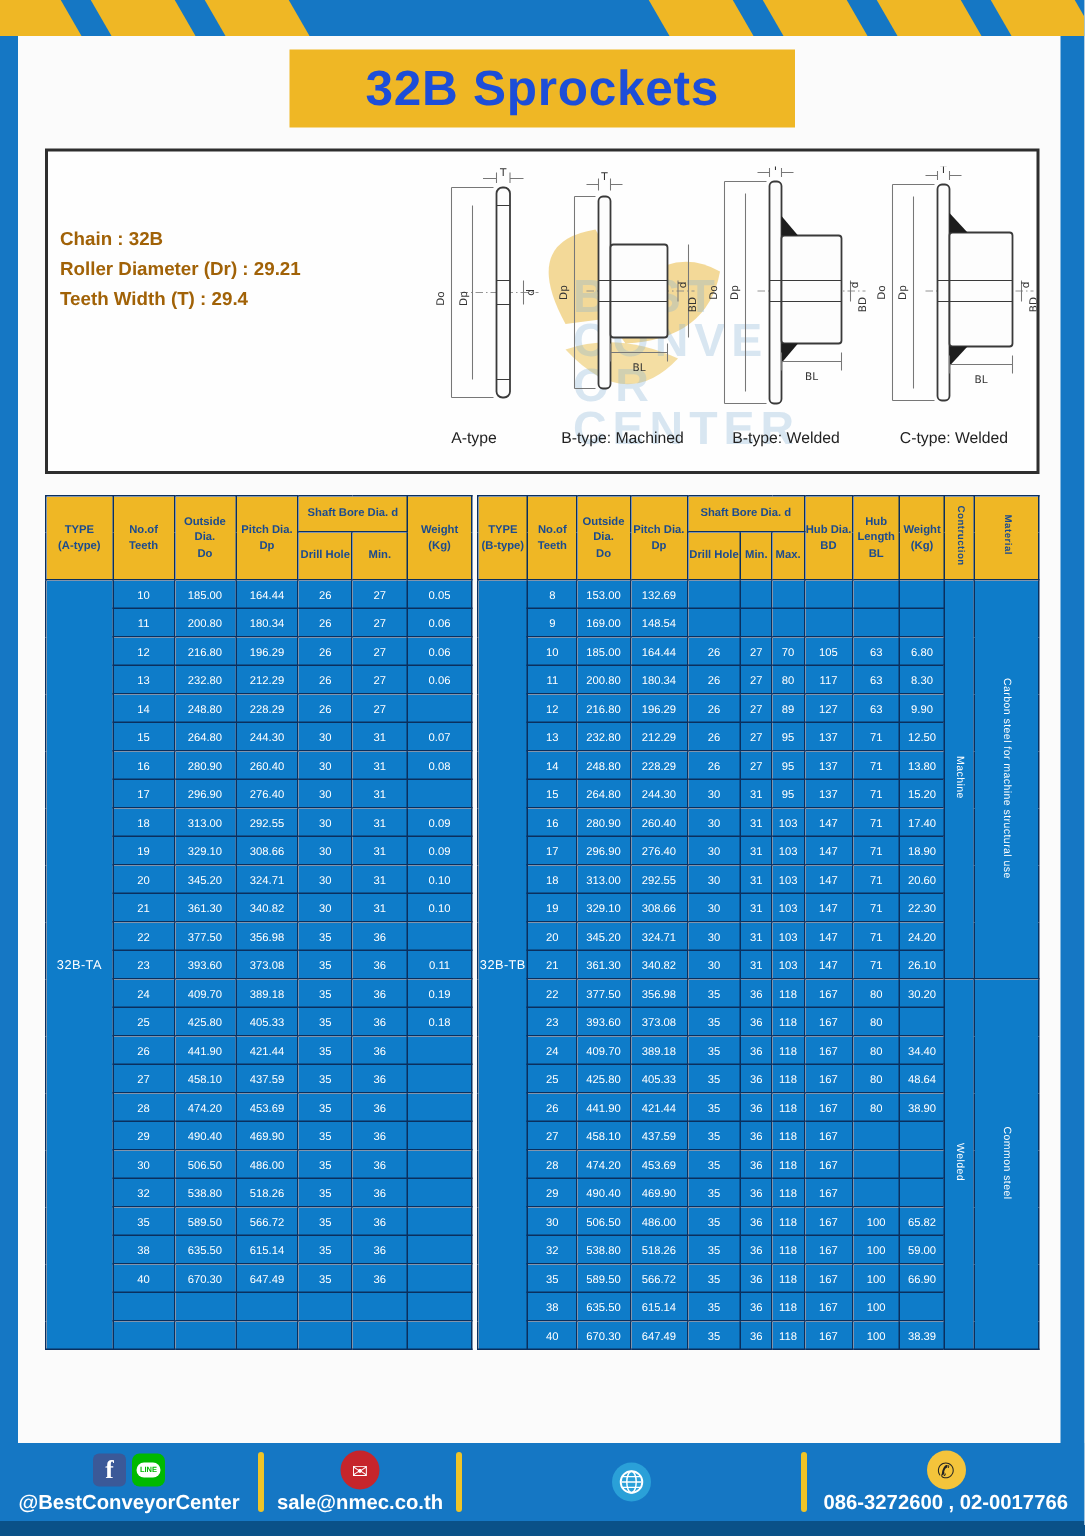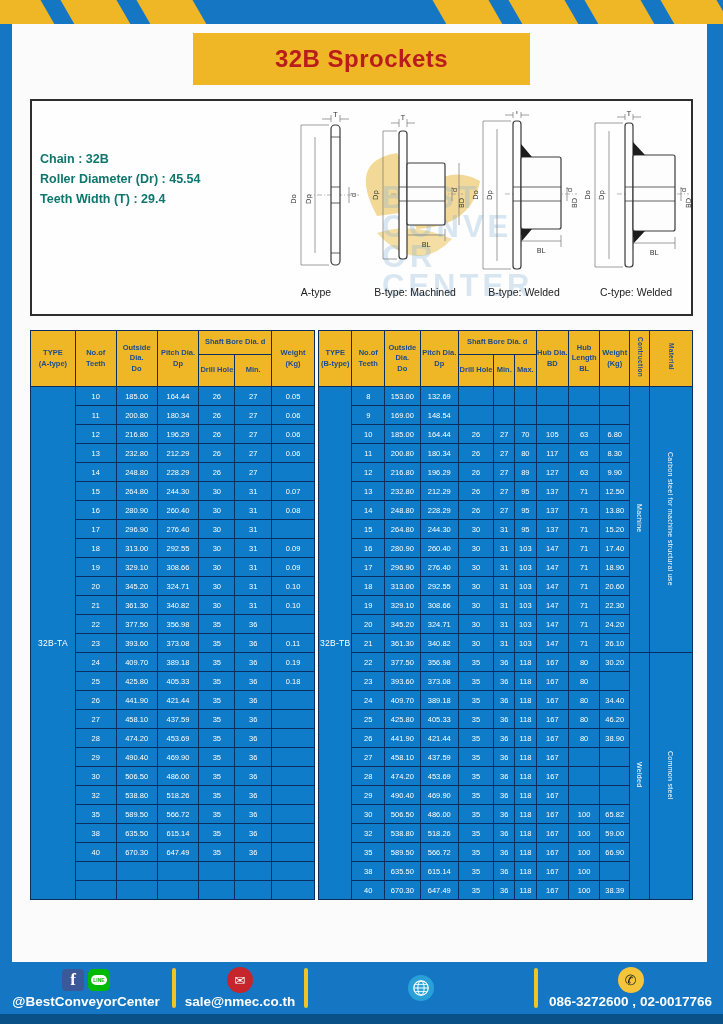--- a/index.html
+++ b/index.html
@@ -4,24 +4,24 @@
 <style>
   html,body{margin:0;padding:0;background:#e8e8e8;font-family:"Liberation Sans",sans-serif;}
   #page{position:relative;width:723px;height:1024px;background:#1577C4;overflow:hidden;}
   
   .topbar{position:absolute;left:0;top:0;width:723px;height:24px;background:#1577C4;overflow:hidden;}
   .stripe{position:absolute;top:-4px;width:56px;height:34px;background:#EFB725;transform:skewX(30deg);}
   
   .white-area{position:absolute;left:12px;top:24px;width:695px;height:938px;background:#FBFBFB;}
   
   .title-banner{position:absolute;left:193px;top:33px;width:337px;height:52px;background:#EFB725;display:flex;align-items:center;justify-content:center;}
-  .title-banner span{font-size:24px;font-weight:bold;color:#b91c1c;letter-spacing:.5px;}
+  .title-banner span{font-size:33px;font-weight:bold;color:#1d4ed8;letter-spacing:.5px;}
   
   .panel{position:absolute;left:30px;top:99px;width:663px;height:217px;background:#FEFEFE;border:2px solid #2e2e2e;box-sizing:border-box;}
-  .specs{position:absolute;left:8px;top:48px;width:240px;color:#0f766e;font-weight:bold;font-size:12.5px;line-height:1.6;}
+  .specs{position:absolute;left:8px;top:48px;width:240px;color:#a16207;font-weight:bold;font-size:12.5px;line-height:1.6;}
   .watermark{position:absolute;left:290px;top:40px;width:300px;height:170px;pointer-events:none;}
   .watermark .wm-text{position:absolute;left:60px;top:42px;width:180px;font-size:31px;font-weight:bold;letter-spacing:4px;line-height:.95;color:rgba(130,175,212,0.30);word-break:break-word;}
   .fig{position:absolute;top:10px;text-align:center;}
   .fig svg{display:block;margin:0 auto;}
   .fig .cap{font-size:10.5px;color:#222;margin-top:3px;white-space:nowrap;}
   .fig text{font-family:"DejaVu Sans",sans-serif;font-size:7px;fill:#333;}
   .part{fill:#fdfdfd;stroke:#3a3a3a;stroke-width:1.2;}
   .pl{stroke:#3a3a3a;stroke-width:.8;}
   .dim{stroke:#777;stroke-width:.7;fill:none;}
   .cl{stroke:#888;stroke-width:.6;stroke-dasharray:5 2 1 2;}
@@ -82,21 +82,21 @@
       <svg width="170" height="150" viewBox="0 0 170 150">
         <path d="M55 75 Q25 20 75 12 Q95 45 78 72 Z" fill="rgba(231,174,28,.45)"></path>
         <path d="M82 70 Q120 18 158 40 Q150 85 95 88 Z" fill="rgba(231,174,28,.45)"></path>
         <path d="M55 92 Q90 80 130 98 Q95 135 55 92 Z" fill="rgba(231,174,28,.40)"></path>
       </svg>
       <div class="wm-text">BEST CONVEYOR CENTER</div>
     </div>
 
     <div class="specs">
       <div>Chain : 32B</div>
-      <div>Roller Diameter (Dr) : 45.54</div>
+      <div>Roller Diameter (Dr) : 29.21</div>
       <div>Teeth Width (T) : 29.4</div>
     </div>
 
     <div class="fig" style="left:238px;width:92px">
       <svg width="90" height="172" viewBox="0 0 90 172">
         <line class="cl" x1="36" y1="84" x2="88" y2="84"></line>
         <rect class="part" x="60" y="14" width="9" height="140" rx="4"></rect>
         <line class="pl" x1="60" y1="26" x2="69" y2="26"></line>
         <line class="pl" x1="60" y1="142" x2="69" y2="142"></line>
         <line class="pl" x1="60" y1="76" x2="69" y2="76"></line>
@@ -700,21 +700,21 @@
           </tr>
           <tr>
             <td>25</td>
             <td>425.80</td>
             <td>405.33</td>
             <td>35</td>
             <td>36</td>
             <td>118</td>
             <td>167</td>
             <td>80</td>
-            <td>46.20</td>
+            <td>48.64</td>
           </tr>
           <tr>
             <td>26</td>
             <td>441.90</td>
             <td>421.44</td>
             <td>35</td>
             <td>36</td>
             <td>118</td>
             <td>167</td>
             <td>80</td>

